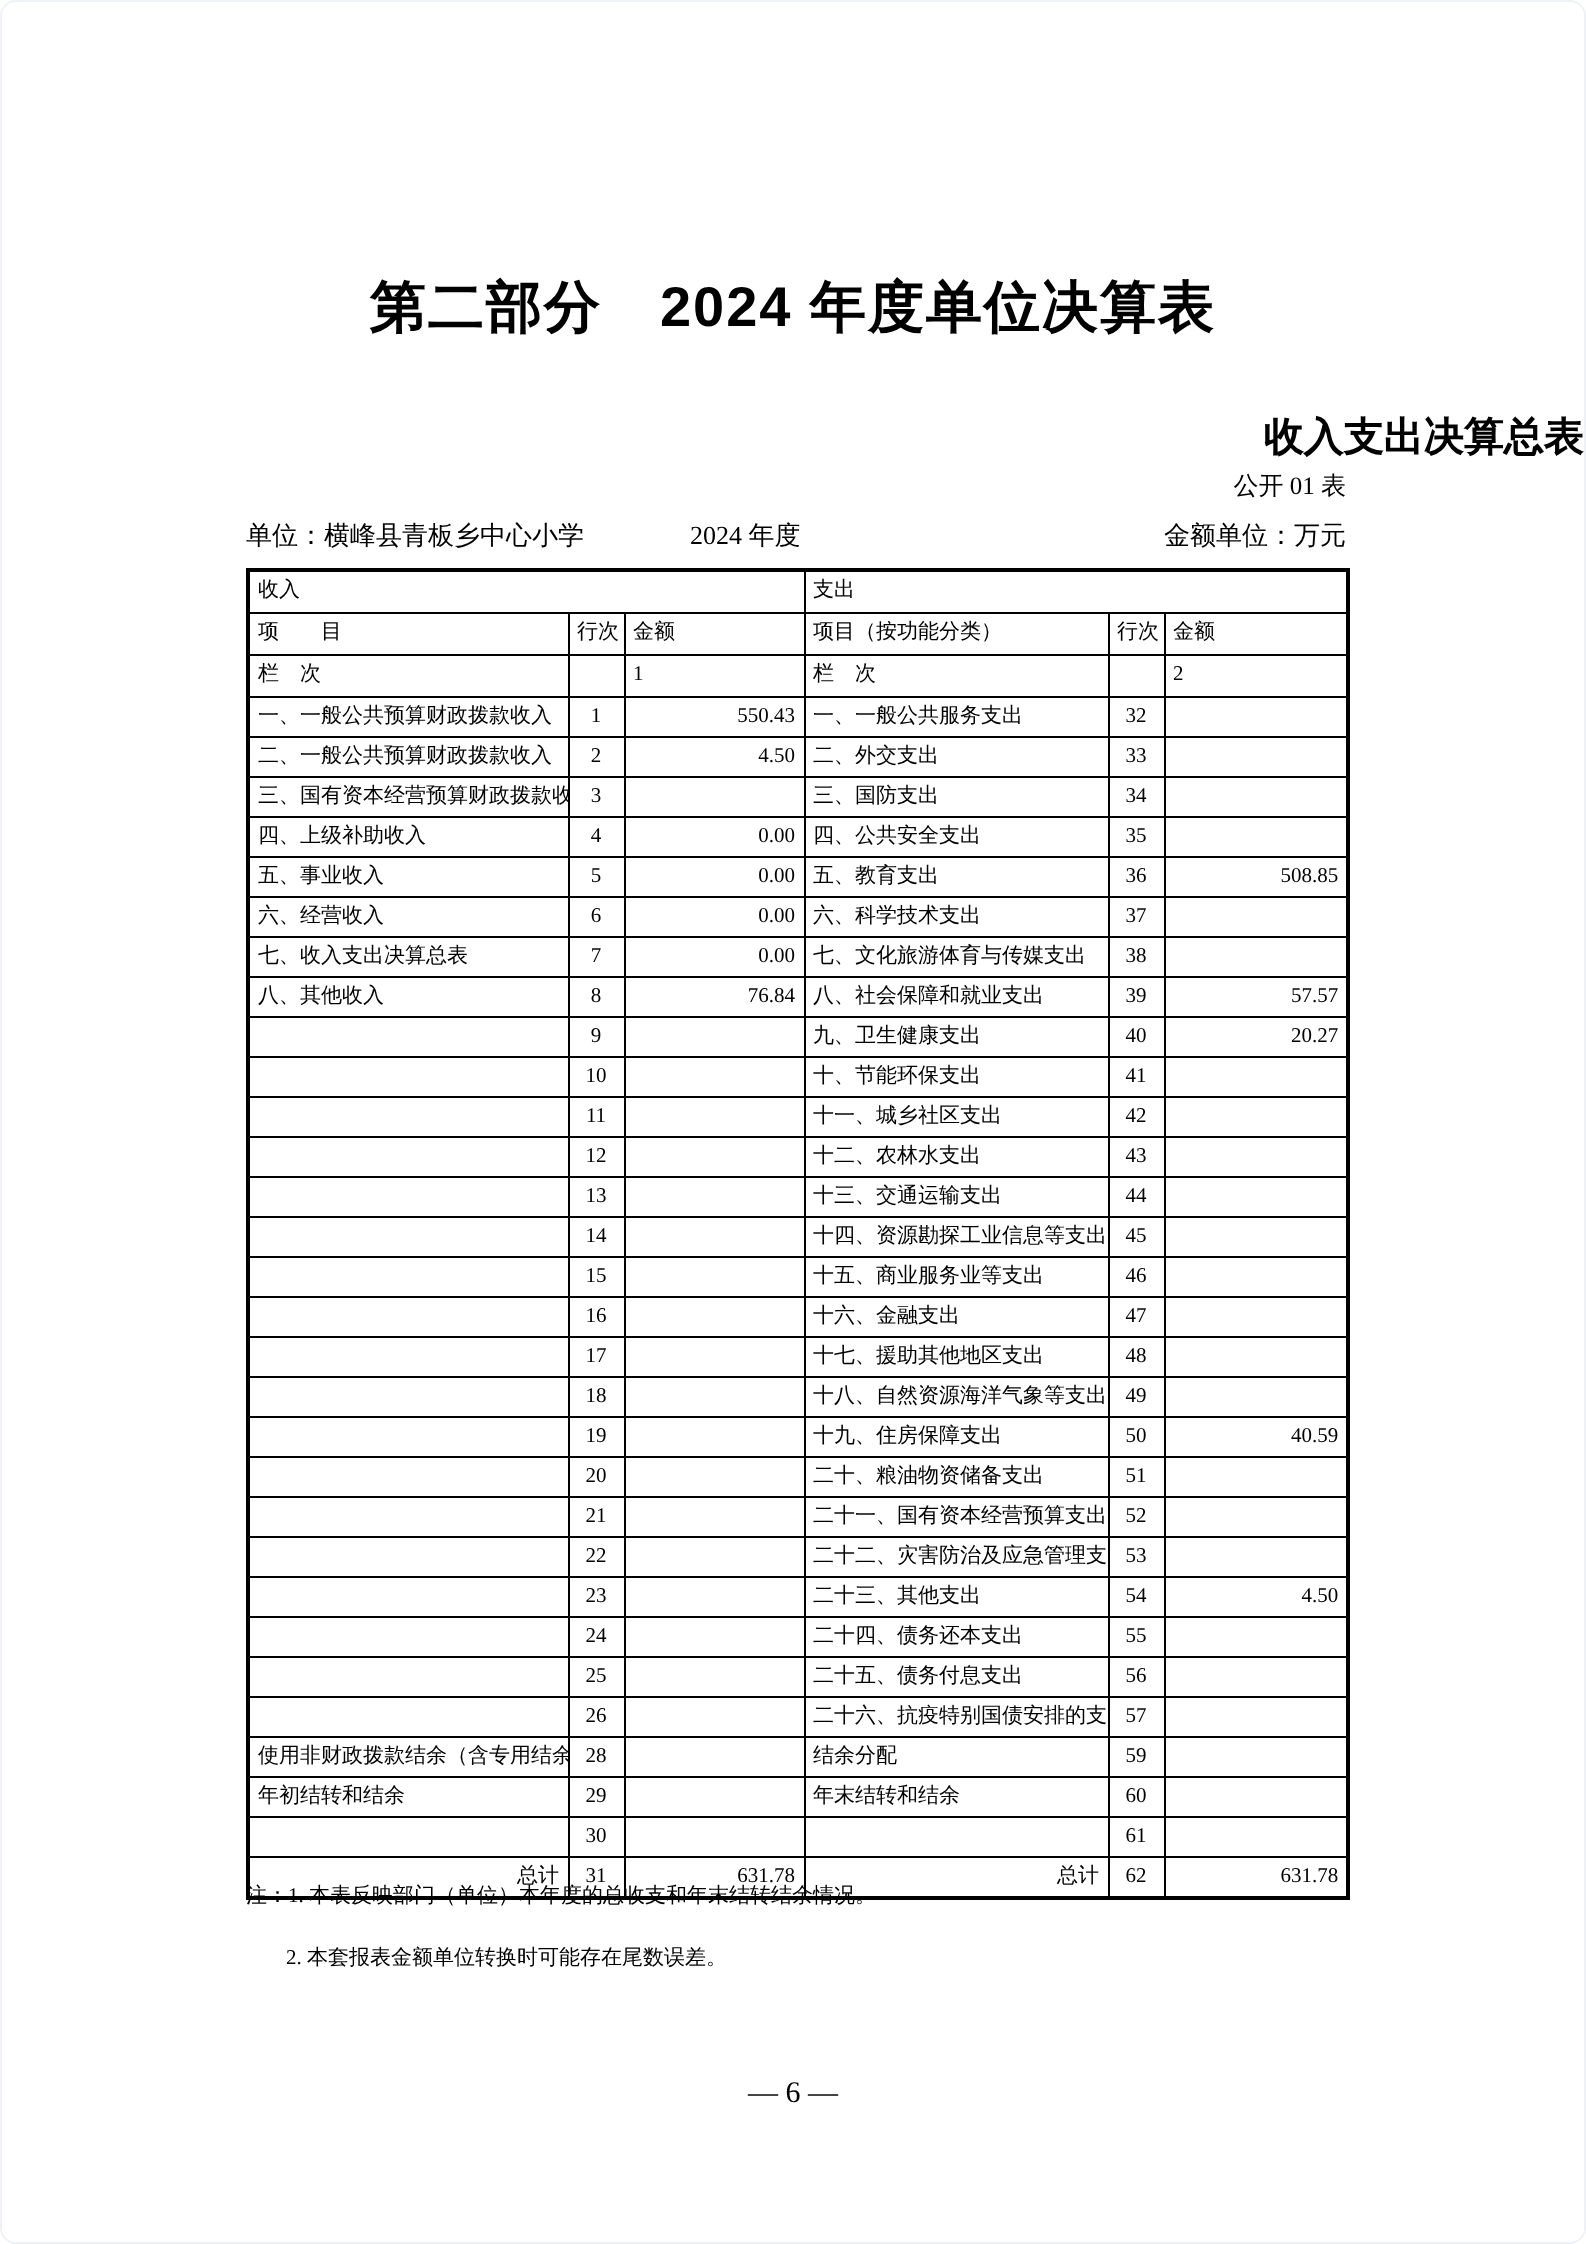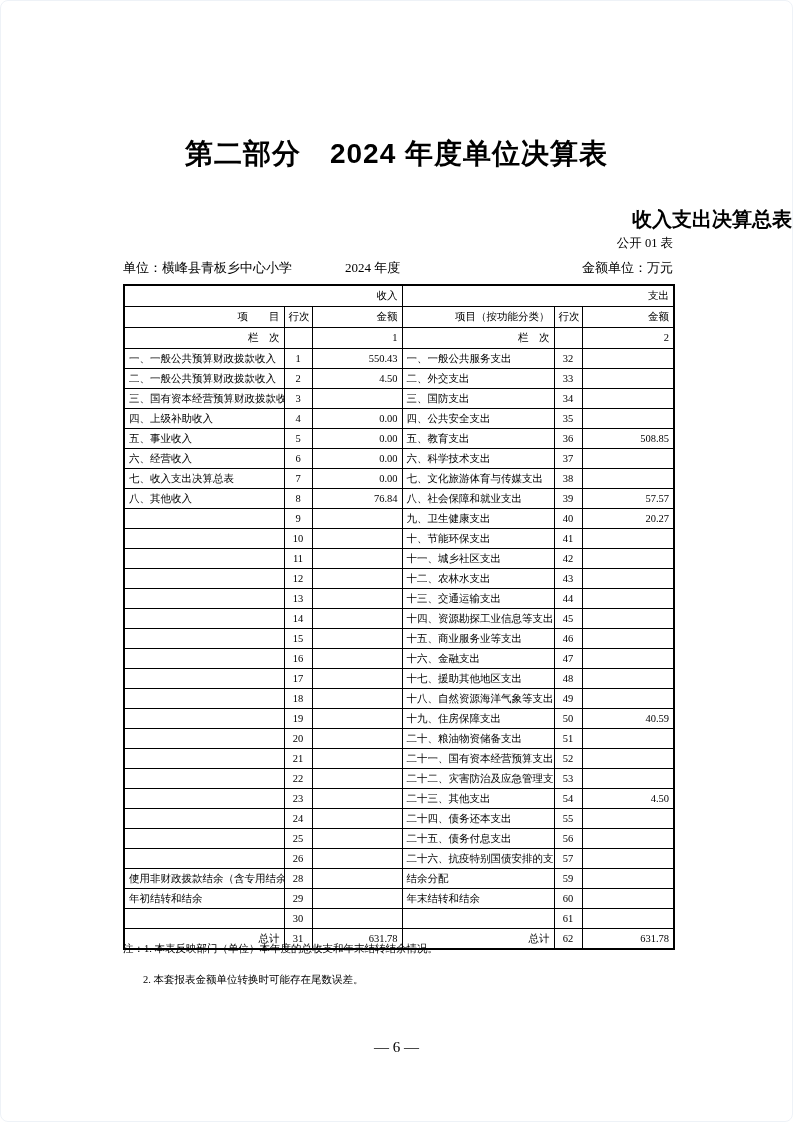--- a/index.html
+++ b/index.html
@@ -78,21 +78,21 @@
   }
   table.acct th, table.acct td {
     border: 1px solid #000;
     padding: 0 4px;
     height: 19px;
     overflow: hidden;
     white-space: nowrap;
     line-height: 1.05;
     font-weight: normal;
   }
-  table.acct thead th { text-align: right; height: 20px; }
+  table.acct thead th { text-align: left; height: 20px; }
   td.item { text-align: left; padding-left: 5px; }
   td.c { text-align: center; }
   td.r { text-align: right; padding-right: 6px; }
   td.indent-1 { padding-left: 15px; }
   td.indent-2 { padding-left: 27px; }
   td.total { text-align: right; font-weight: bold; padding-left: 4px; }
 
   .notes {
     position: absolute;
     top: 942px;

